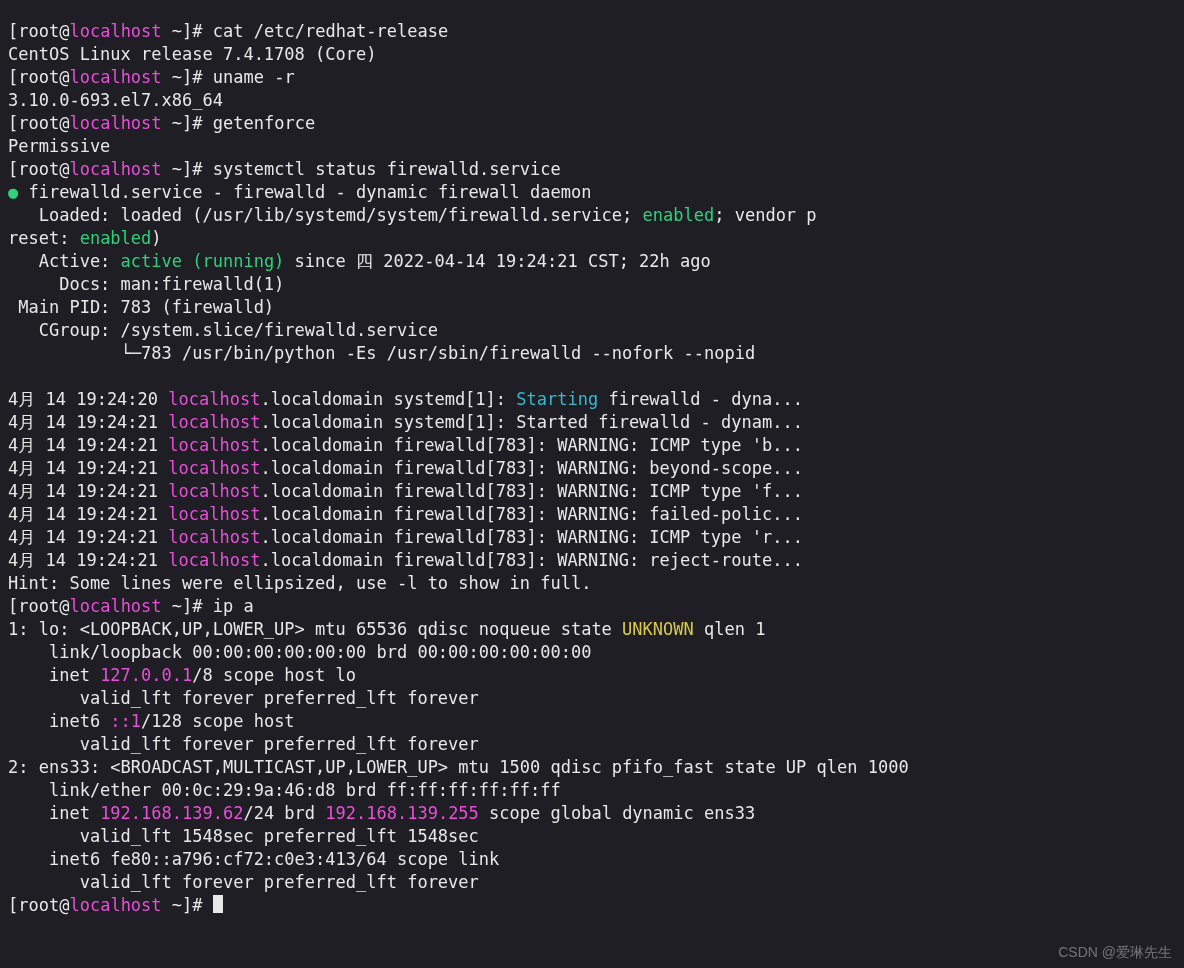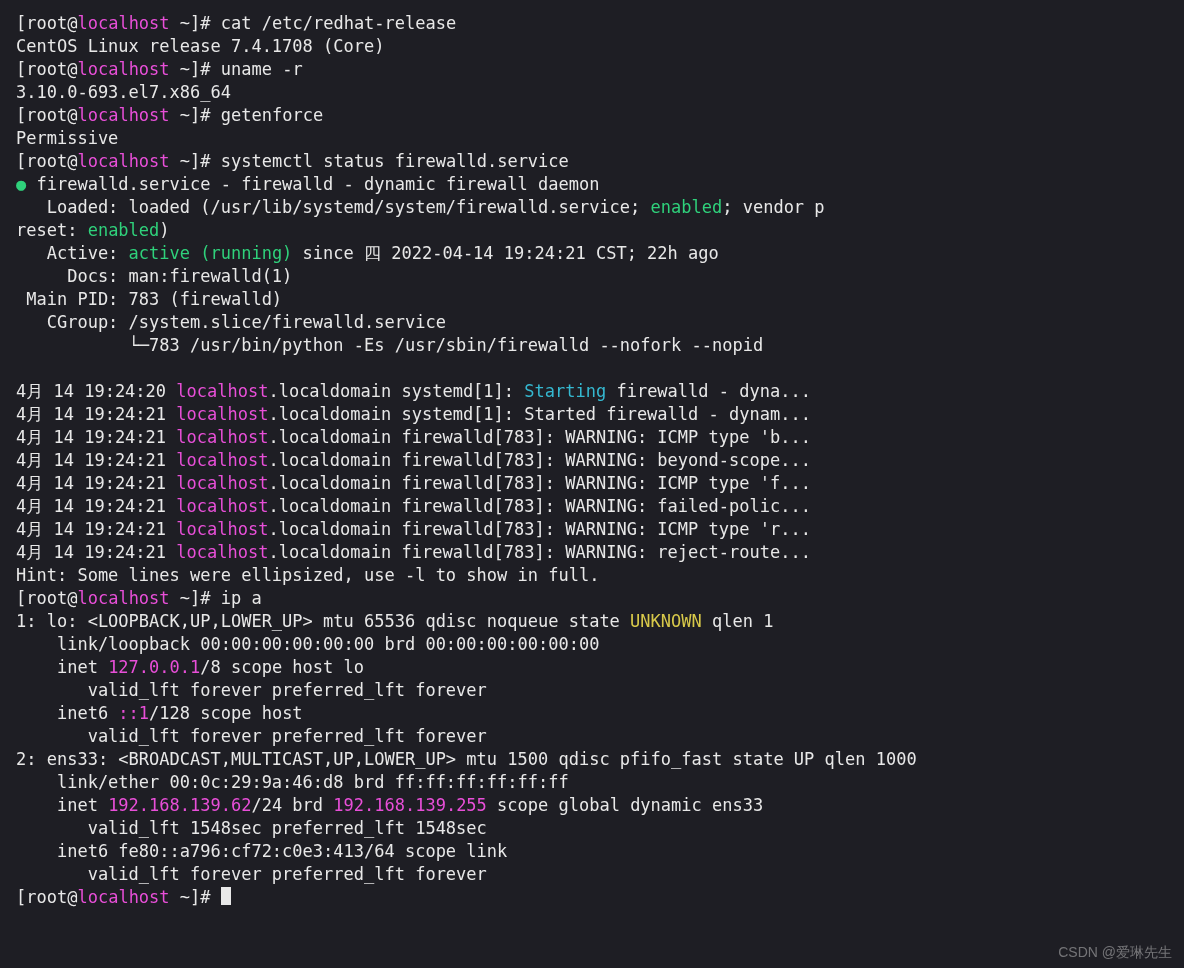--- a/index.html
+++ b/index.html
@@ -4,22 +4,22 @@
 <style>
   html, body {
     margin: 0;
     padding: 0;
     background: #1e1e24;
     width: 1184px;
     height: 968px;
     overflow: hidden;
   }
   pre.terminal {
-    margin: 8px;
-    padding: 4px 8px;
+    margin: 0;
+    padding: 20px 8px;
     font-family: "DejaVu Sans Mono", "Consolas", "Menlo", monospace;
     font-size: 17px;
     line-height: 23px;
     color: #e8e8e8;
     white-space: pre;
   }
   .prompt-user { color: #e8e8e8; }
   .prompt-host { color: #e84fd8; } 
   .cmd { color: #e8e8e8; }
   .green { color: #2fd17b; }

